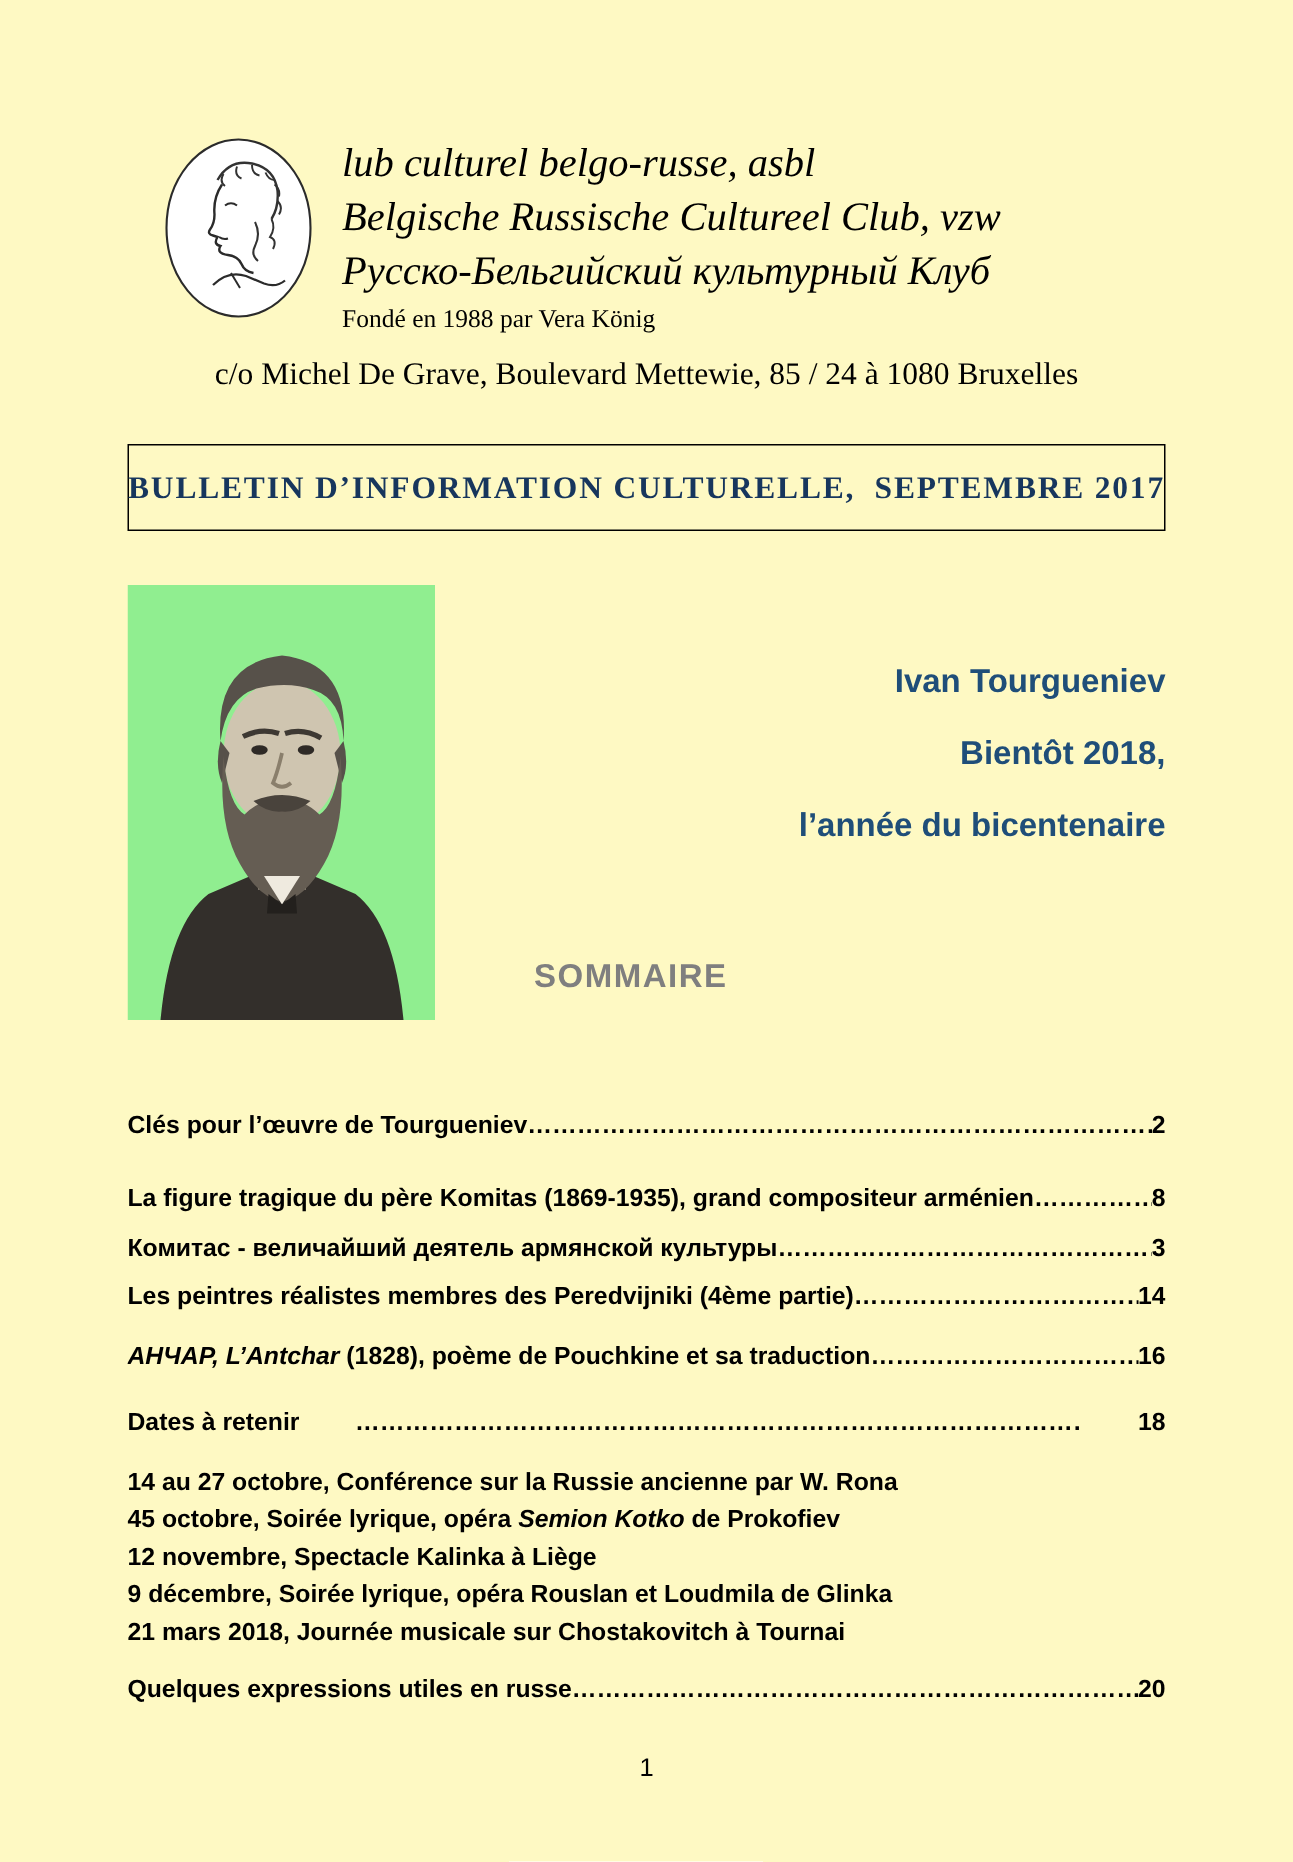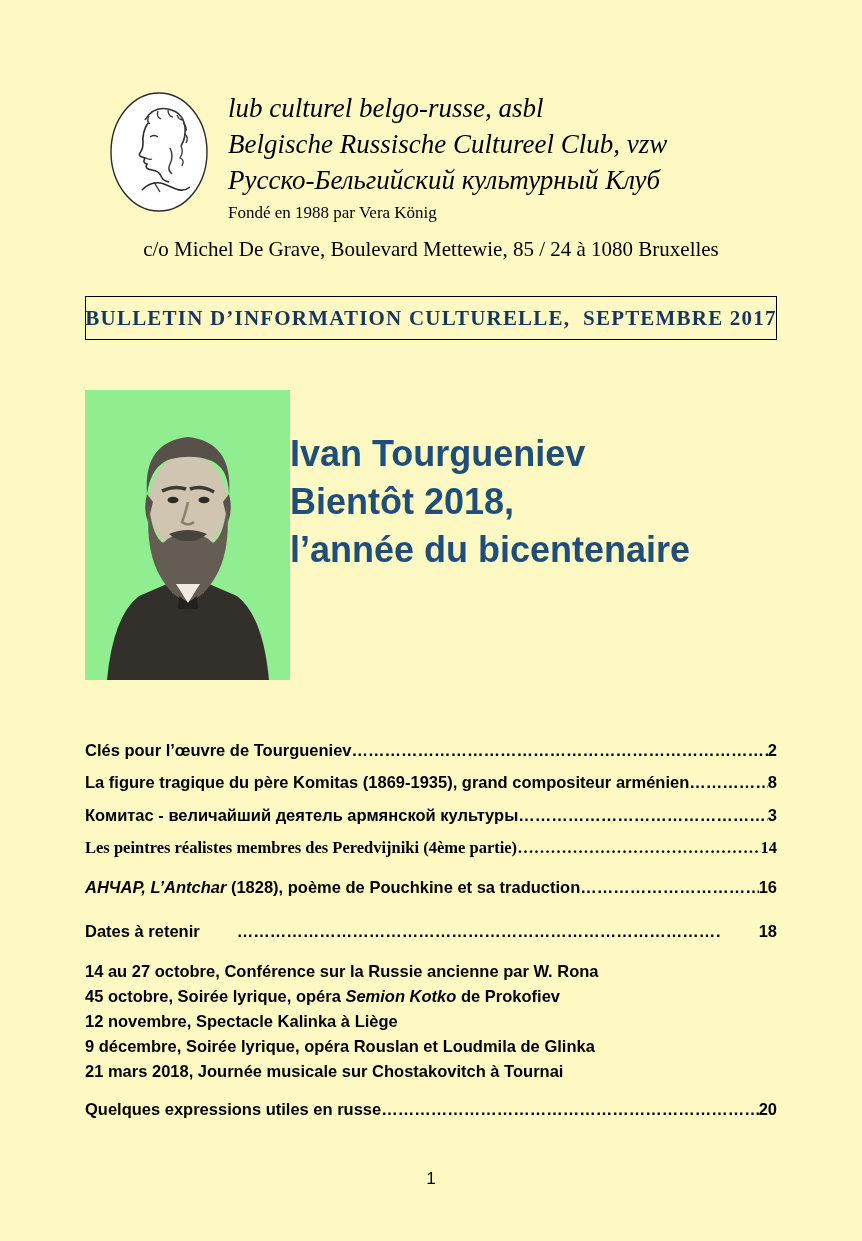--- a/index.html
+++ b/index.html
@@ -30,58 +30,58 @@
   
   .address{
     position:absolute;top:237px;left:0;right:0;
     text-align:center;
     font-family:"Liberation Serif",serif;
     font-size:21px;
   }
 
   
   .banner{
-    position:absolute;left:85px;right:85px;top:296px;height:44px;
+    position:absolute;left:85px;right:85px;top:296px;height:58px;
     border:1px solid #000;
     display:flex;align-items:center;justify-content:center;
     box-sizing:border-box;
   }
   .banner-text{
     font-family:"Liberation Serif",serif;
     font-weight:bold;font-size:21px;letter-spacing:1.2px;
     color:#17365d;white-space:nowrap;
   }
 
   
   .feature{position:absolute;left:85px;right:85px;top:390px;display:flex;}
   .portrait{width:205px;height:290px;flex:0 0 auto;}
   .feature-right{flex:1;display:flex;flex-direction:column;min-width:0;}
   .feature-title{
-    margin-top:40px;text-align:left;
-    font-weight:bold;font-size:36px;line-height:48px;
+    margin-top:40px;text-align:right;
+    font-weight:bold;font-size:22px;line-height:48px;
     color:#1f4e79;
   }
   .sommaire{
     margin-top:64px;margin-left:66px;
     font-weight:bold;font-size:22px;letter-spacing:1px;
     color:#7f7f7f;
   }
 
   
   .toc{position:absolute;left:85px;right:85px;top:740px;font-weight:bold;font-size:16.5px;}
   .toc-row{
     display:flex;align-items:baseline;
     line-height:21px;white-space:nowrap;overflow:hidden;
   }
   .toc-label{flex:0 0 auto;}
   .toc-dots{flex:1 1 auto;min-width:0;overflow:hidden;}
   .toc-page{flex:0 0 auto;}
-  .gap-lg{margin-top:11px;}
+  .gap-lg{margin-top:28px;}
   .gap-md{margin-top:12px;}
-  .gap-sm{margin-top:11px;font-family:Liberation Serif, serif;}
+  .gap-sm{margin-top:11px;}
   .gap-anchar{margin-top:19px;}
   .gap-dates{margin-top:23px;gap:37px;}
   .gap-final{margin-top:15px;}
   .events{margin-top:17px;}
   .event-line{line-height:25px;white-space:nowrap;}
 
   
   .page-number{
     position:absolute;bottom:52px;left:0;right:0;
     text-align:center;font-size:17px;
@@ -156,20 +156,21 @@
 
         <path d="M94 206 L103 213 L112 206 L113 219 L93 219 Z" fill="#23201d"></path>
       </svg>
     </div>
     <div class="feature-right">
       <div class="feature-title">
         <div>Ivan Tourgueniev</div>
         <div>Bientôt 2018,</div>
         <div>l’année du bicentenaire</div>
       </div>
+      <div class="sommaire">SOMMAIRE</div>
     </div>
   </section>
 
   <section class="toc">
 
     <div class="toc-row">
       <span class="toc-label"><span>Clés pour l’œuvre de Tourgueniev</span><i></i><span></span></span>
       <span class="toc-dots">………………………………………………………………………………………………</span>
       <span class="toc-page">2</span>
     </div>

